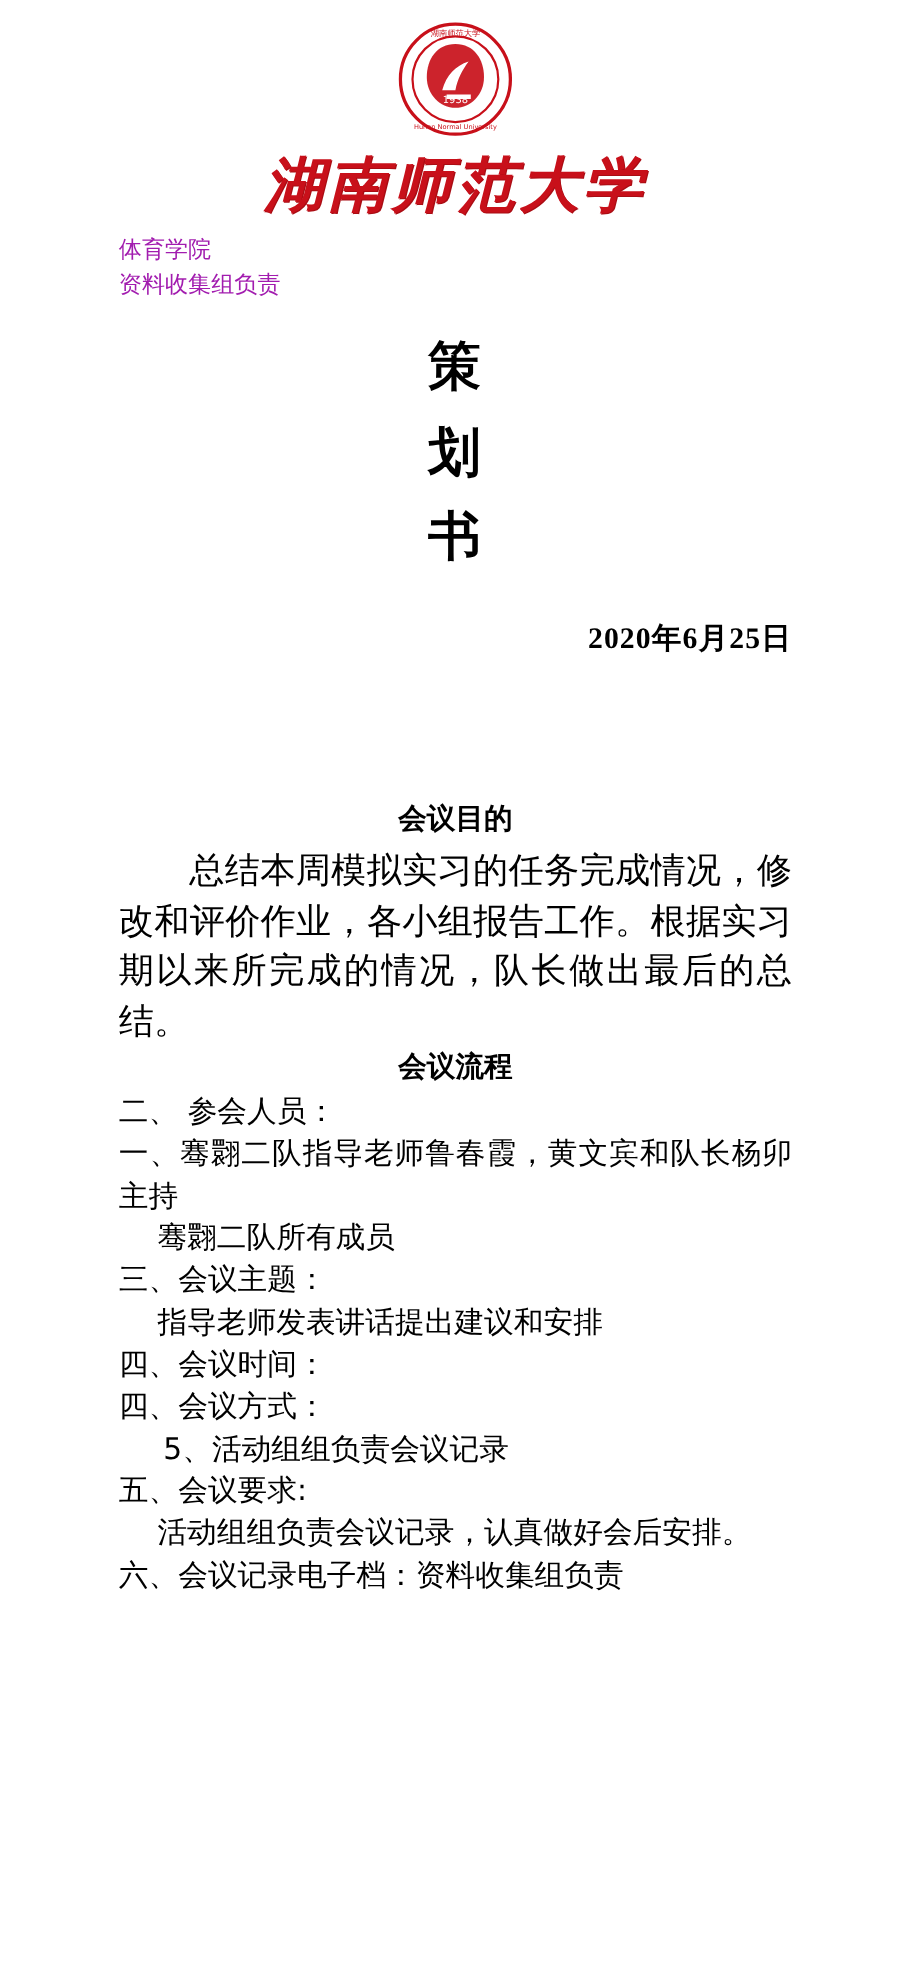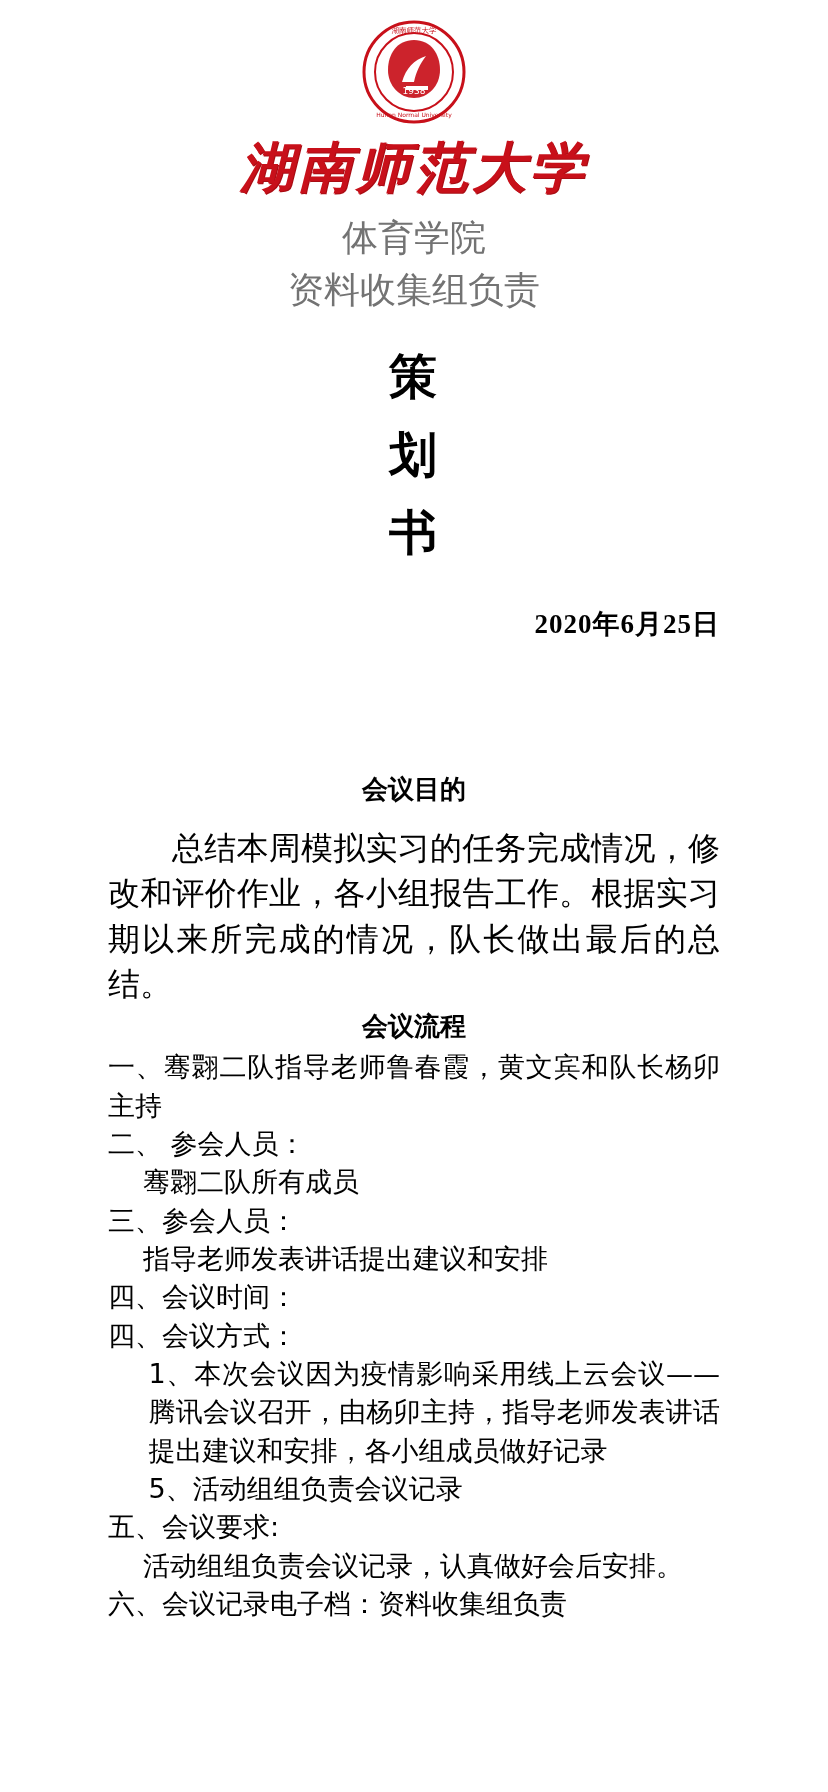--- a/index.html
+++ b/index.html
@@ -44,25 +44,24 @@
     font-weight: bold;
     font-size: 54px;
     letter-spacing: 4px;
     line-height: 1.15;
     margin-top: 12px;
     font-style: italic;
     text-shadow: 1px 1px 0 #a90d14;
   }
 
   .college, .team-line {
-    text-align: center;
     font-family: "DejaVu Sans", sans-serif;
-    font-size: 36px;
+    font-size: 21px;
     line-height: 1.45;
-    color: #737373;
+    color: #a21caf;
     font-weight: 500;
   }
   .college { margin-top: 14px; }
 
   
   .big-title {
     margin-top: 22px;
     text-align: center;
     font-family: "DejaVu Sans", sans-serif;
     font-weight: bold;
@@ -85,21 +84,21 @@
   
   .body-block {
     margin-top: 128px;
   }
   .section-heading {
     text-align: center;
     font-family: "DejaVu Sans", sans-serif;
     font-weight: bold;
     font-size: 26px;
     line-height: 1.5;
-    margin-bottom: 17px;
+    margin-bottom: 4px;
   }
   .section-heading.tight { margin-top: 0px; margin-bottom: 2px; }
 
   p.para {
     font-family: "DejaVu Sans", sans-serif;
     font-size: 32px;
     line-height: 1.42;
     margin: 0;
     text-align: justify;
     letter-spacing: 0px;
@@ -156,28 +155,27 @@
 
   <div class="doc-date">2020年6月25日</div>
 
   <div class="body-block">
 
     <div class="section-heading">会议目的</div>
     <p class="para indent">总结本周模拟实习的任务完成情况，修改和评价作业，各小组报告工作。根据实习期以来所完成的情况，队长做出最后的总结。</p>
 
     <div class="section-heading tight">会议流程</div>
     <ul class="items">
+      <li class="lvl1">二、 参会人员：</li>
       <li class="lvl1 lvl-just">一、骞翾二队指导老师鲁春霞，黄文宾和队长杨卯主持</li>
-      <li class="lvl1">二、 参会人员：</li>
       <li class="lvl2">骞翾二队所有成员</li>
-      <li class="lvl1">三、参会人员：</li>
+      <li class="lvl1">三、会议主题：</li>
       <li class="lvl2">指导老师发表讲话提出建议和安排</li>
       <li class="lvl1">四、会议时间：</li>
       <li class="lvl1">四、会议方式：</li>
-      <li class="lvl2i lvl-just">1、本次会议因为疫情影响采用线上云会议——腾讯会议召开，由杨卯主持，指导老师发表讲话提出建议和安排，各小组成员做好记录</li>
       <li class="lvl2i">5、活动组组负责会议记录</li>
       <li class="lvl1">五、会议要求:</li>
       <li class="lvl2">活动组组负责会议记录，认真做好会后安排。</li>
       <li class="lvl1">六、会议记录电子档：资料收集组负责</li>
     </ul>
 
   </div>
 </div>
 
 </body></html>

